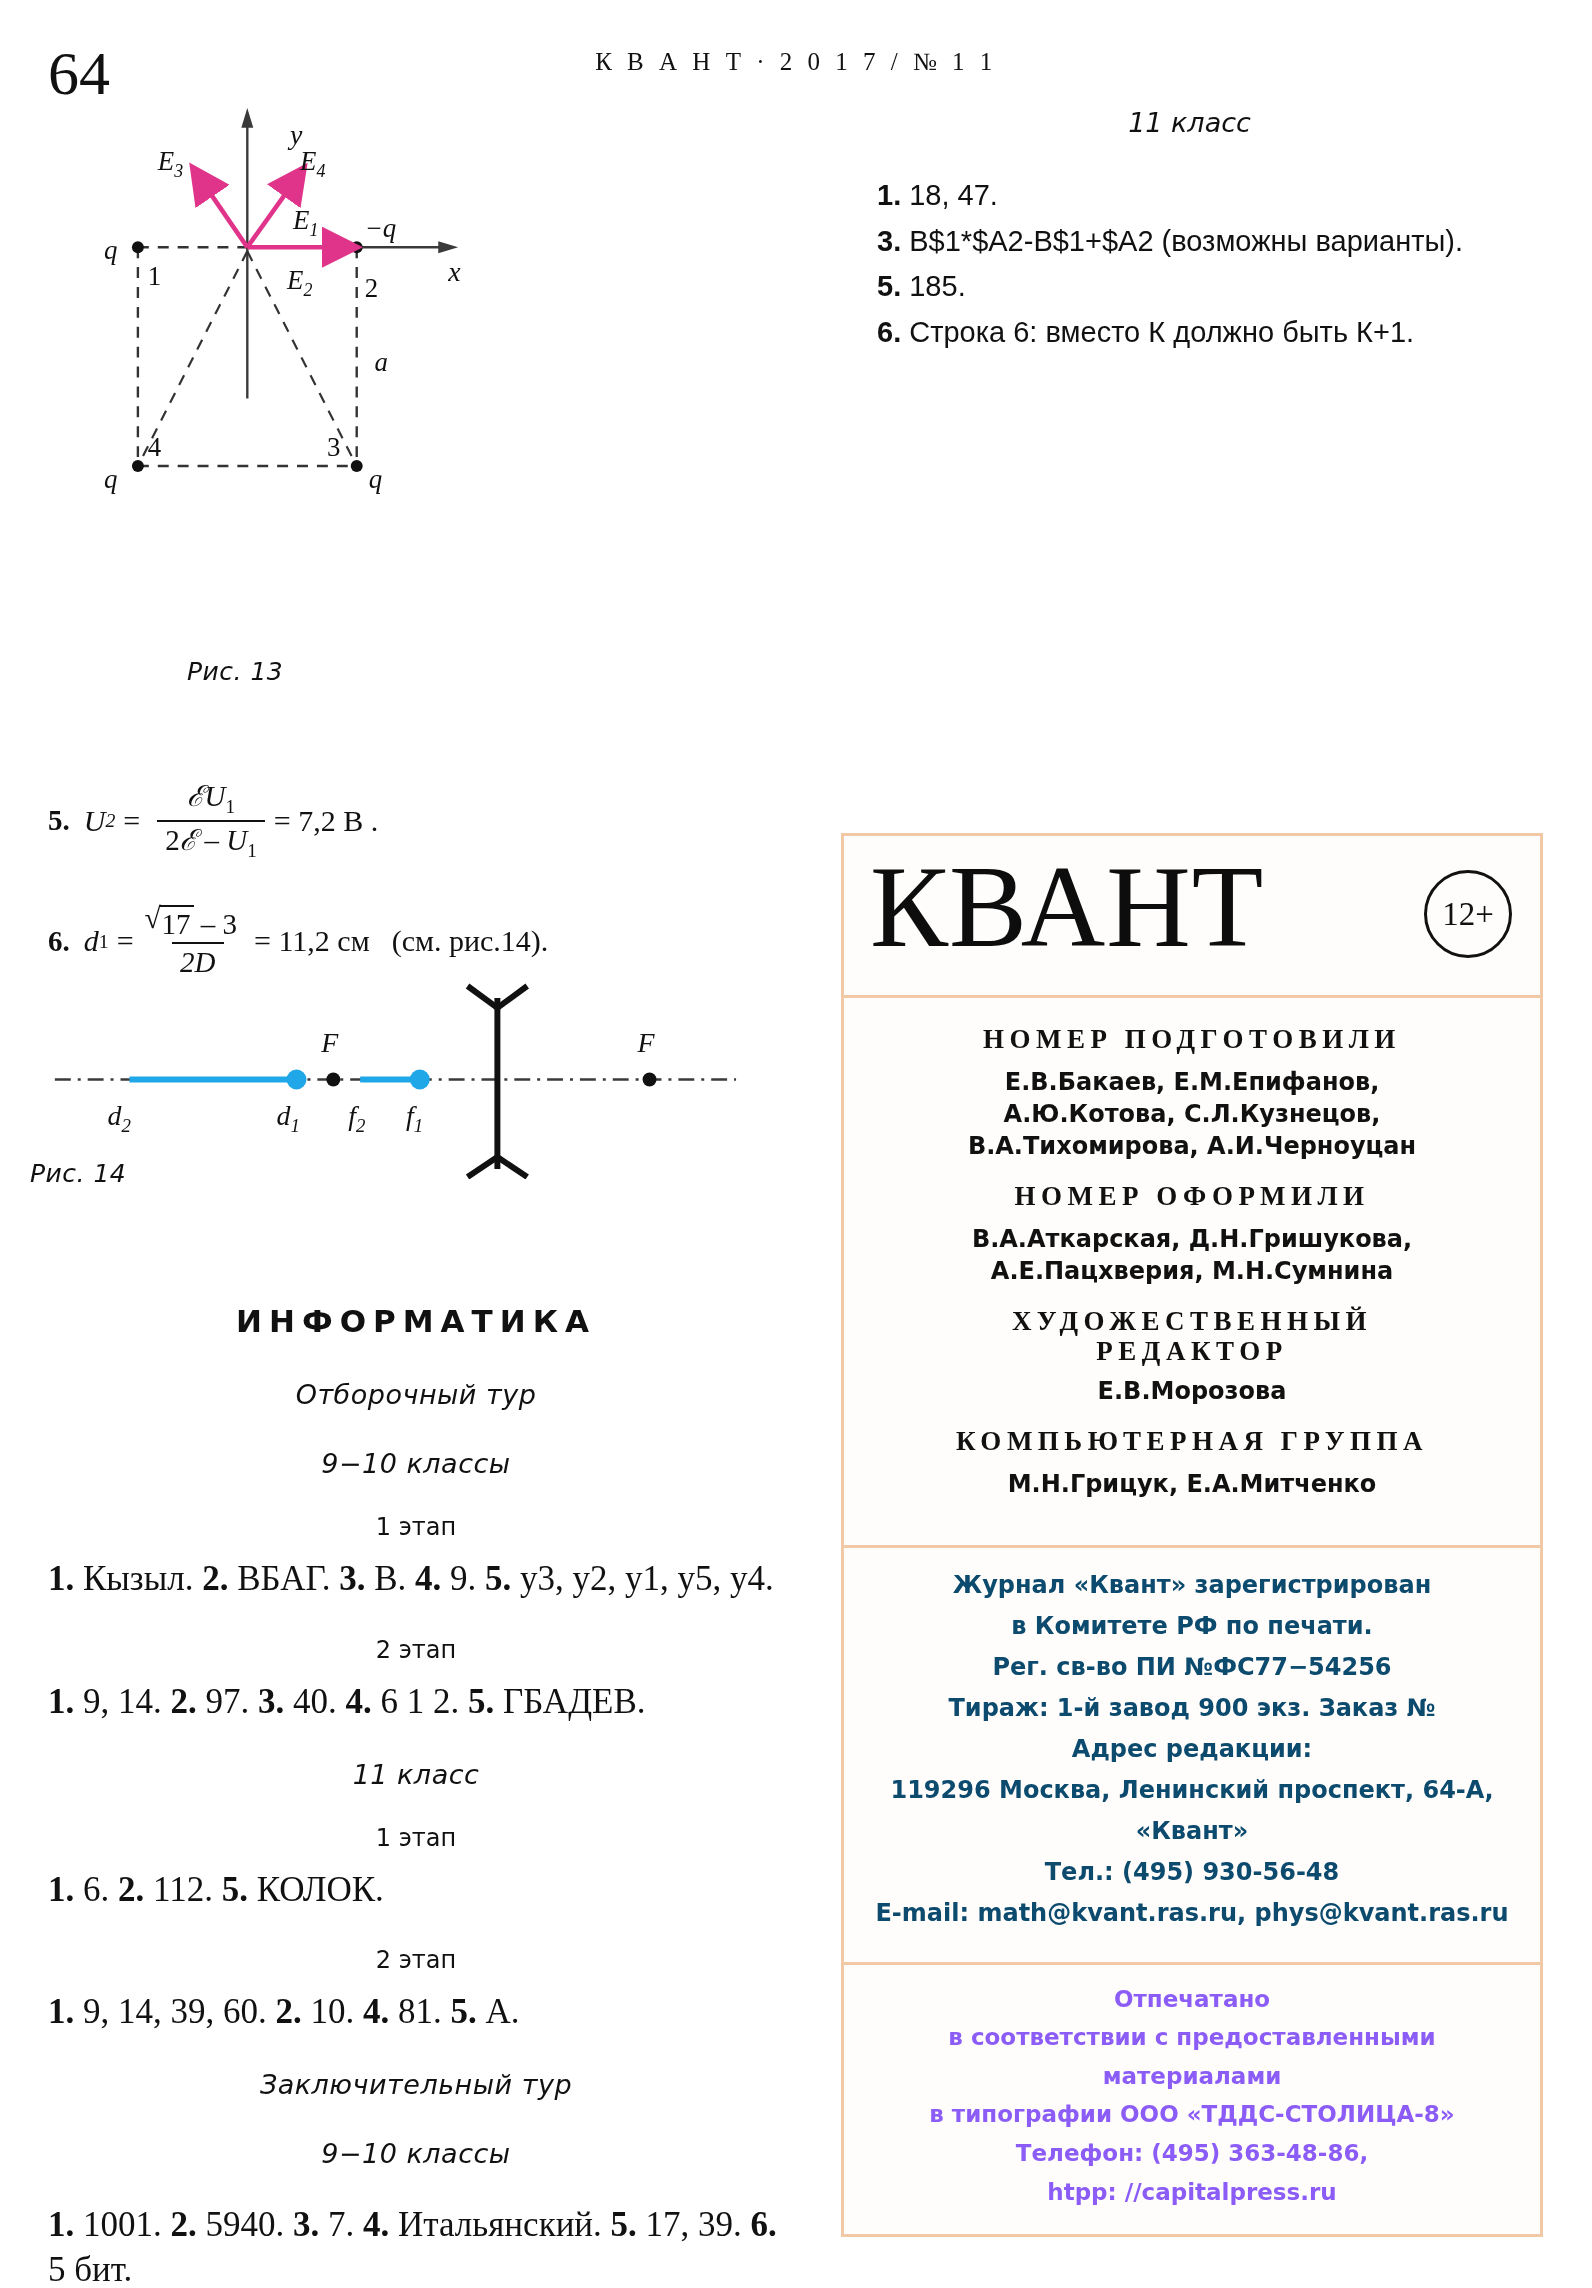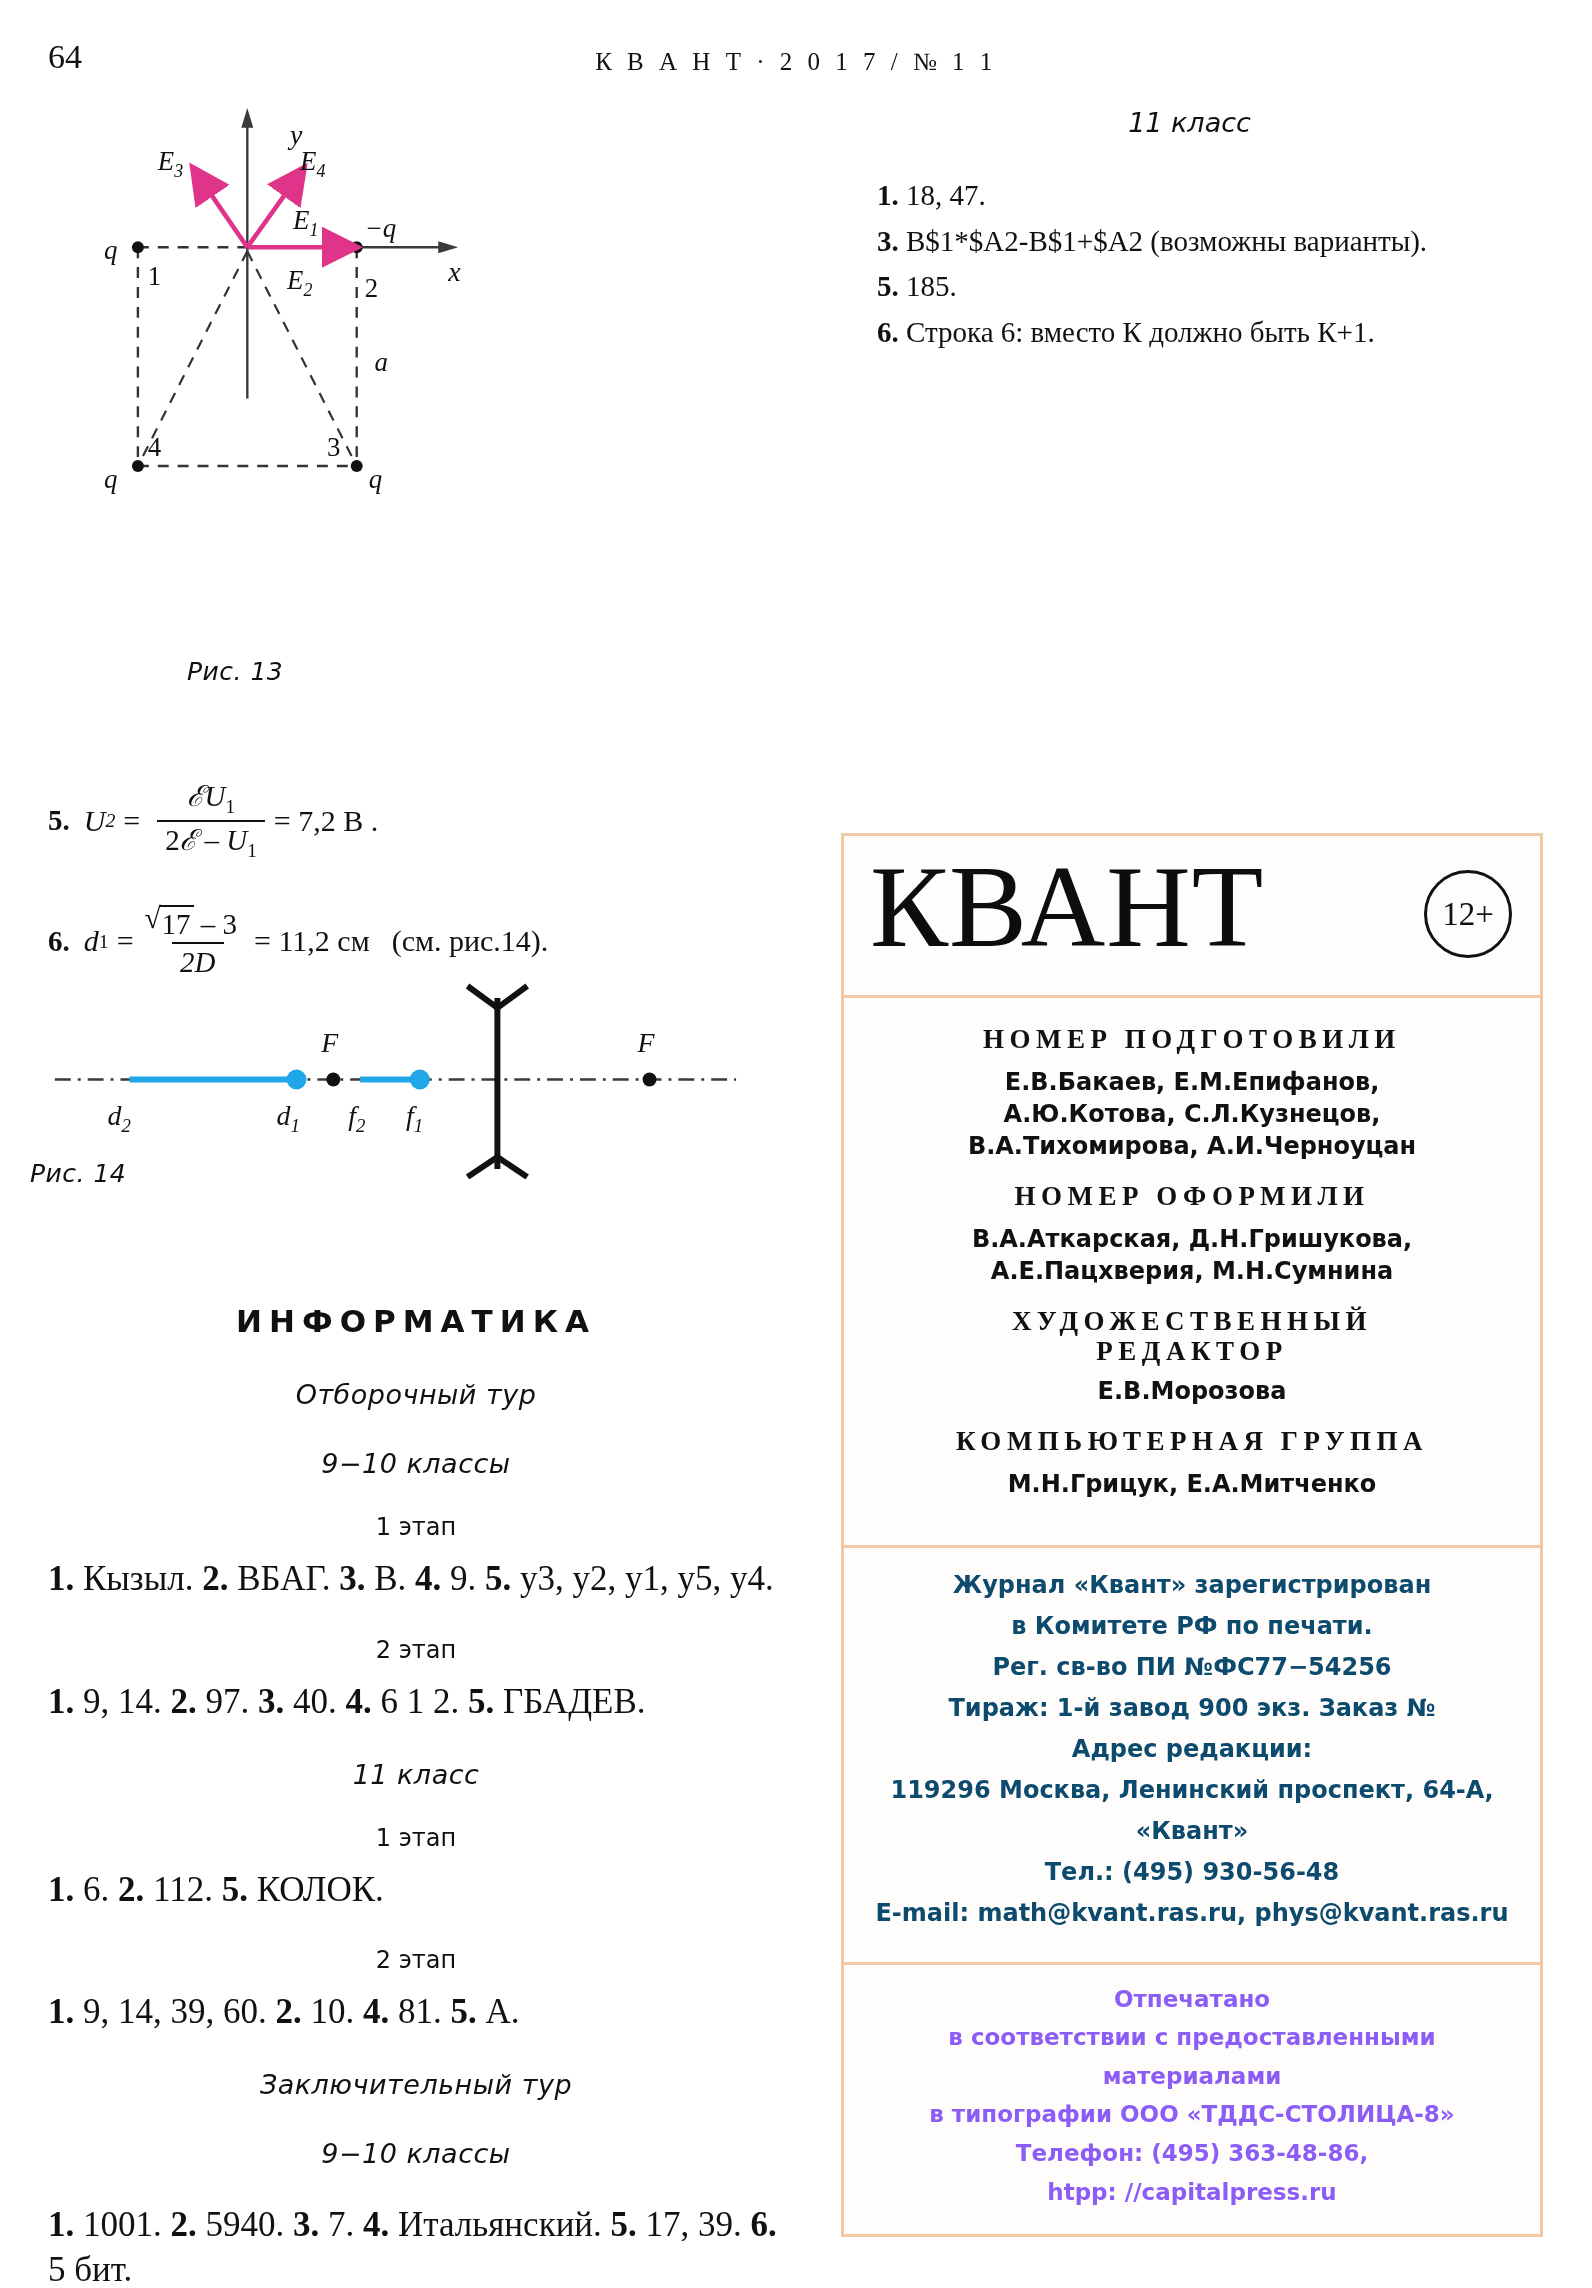--- a/index.html
+++ b/index.html
@@ -22,21 +22,21 @@
     position: absolute;
     top: 34px;
     left: 0;
     width: 1592px;
     height: 60px;
   }
   .folio {
     position: absolute;
     left: 48px;
     top: 4px;
-    font-size: 34px;
+    font-size: 62px;
     font-family: "Liberation Serif", serif;
     color: #111;
     letter-spacing: 0px;
   }
   .running-head {
     position: absolute;
     left: 0;
     top: 14px;
     width: 1592px;
     text-align: center;
@@ -304,21 +304,21 @@
   }
   .ra-grade {
     text-align: center;
     font-family: "DejaVu Sans", sans-serif;
     font-style: italic;
     font-size: 27px;
     margin: 0 0 36px 0;
     color: #111;
   }
   .ra-line {
-    font-family: Liberation Serif, serif;
+    font-family: Liberation Sans, sans-serif;
     font-size: 29px;
     line-height: 1.5;
     margin: 0 0 2px 0;
     padding-left: 36px;
     color: #111;
   }
 </style>
 </head>
 <body>
 

